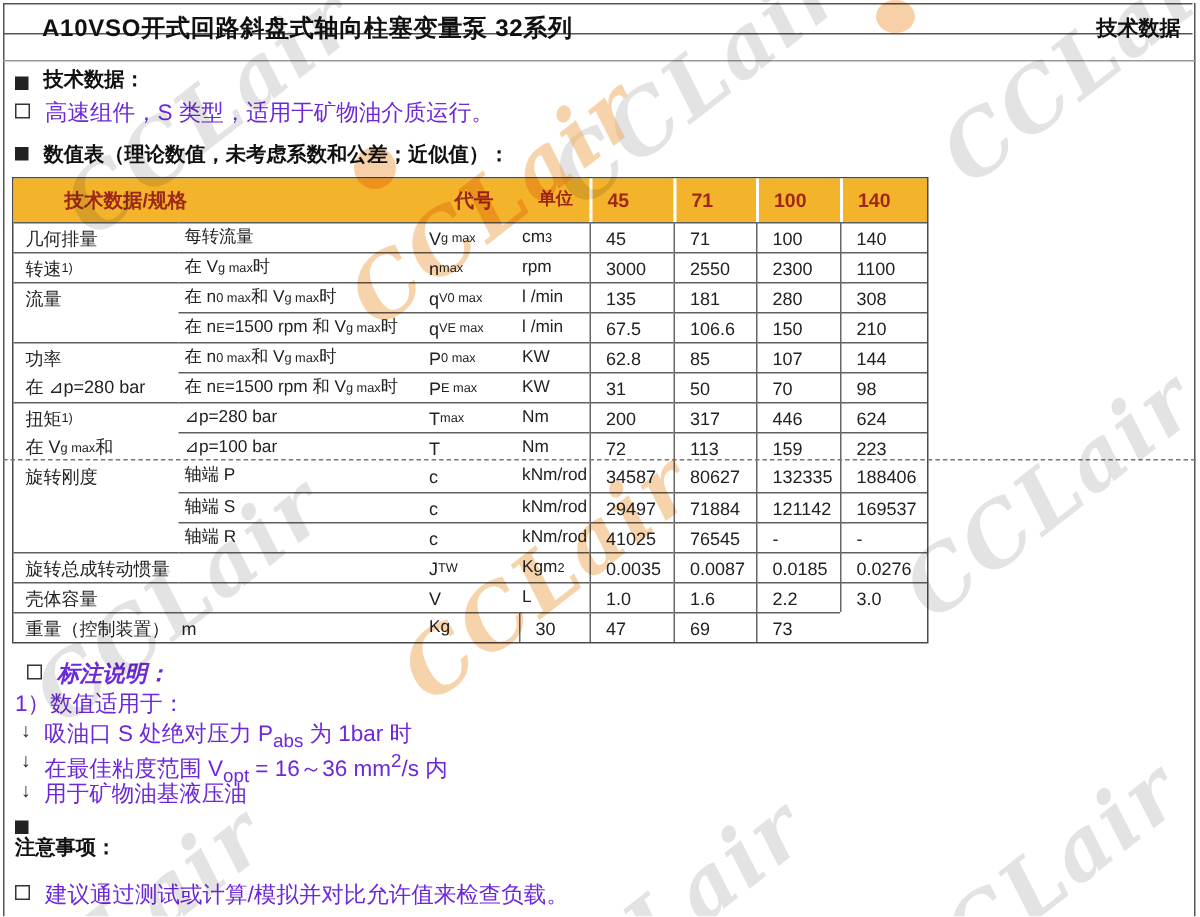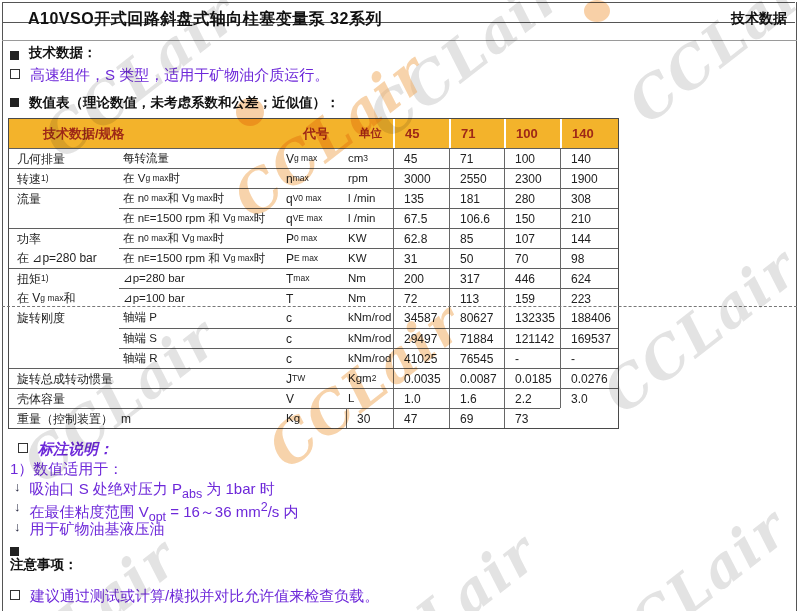--- a/index.html
+++ b/index.html
@@ -99,21 +99,21 @@
       <div class="cell c-val vline bt">71</div>
       <div class="cell c-val vline bt">100</div>
       <div class="cell c-val vline bt">140</div>
       <div class="cell c-label bt">转速 <sup>1)</sup></div>
       <div class="cell c-sub bt">在 V<sub>g max</sub> 时</div>
       <div class="cell c-sym bt">n<sub>max</sub></div>
       <div class="cell c-unit bt">rpm</div>
       <div class="cell c-val vline bt">3000</div>
       <div class="cell c-val vline bt">2550</div>
       <div class="cell c-val vline bt">2300</div>
-      <div class="cell c-val vline bt">1900</div>
+      <div class="cell c-val vline bt">1100</div>
       <div class="cell c-label bt">流量</div>
       <div class="cell c-sub bt">在 n<sub>0 max</sub> 和 V<sub>g max</sub> 时</div>
       <div class="cell c-sym bt">q<sub>V0 max</sub></div>
       <div class="cell c-unit bt">l /min</div>
       <div class="cell c-val vline bt">135</div>
       <div class="cell c-val vline bt">181</div>
       <div class="cell c-val vline bt">280</div>
       <div class="cell c-val vline bt">308</div>
       <div class="cell c-label"></div>
       <div class="cell c-sub bt">在 n<sub>E</sub>=1500 rpm 和 V<sub>g max</sub> 时</div>

